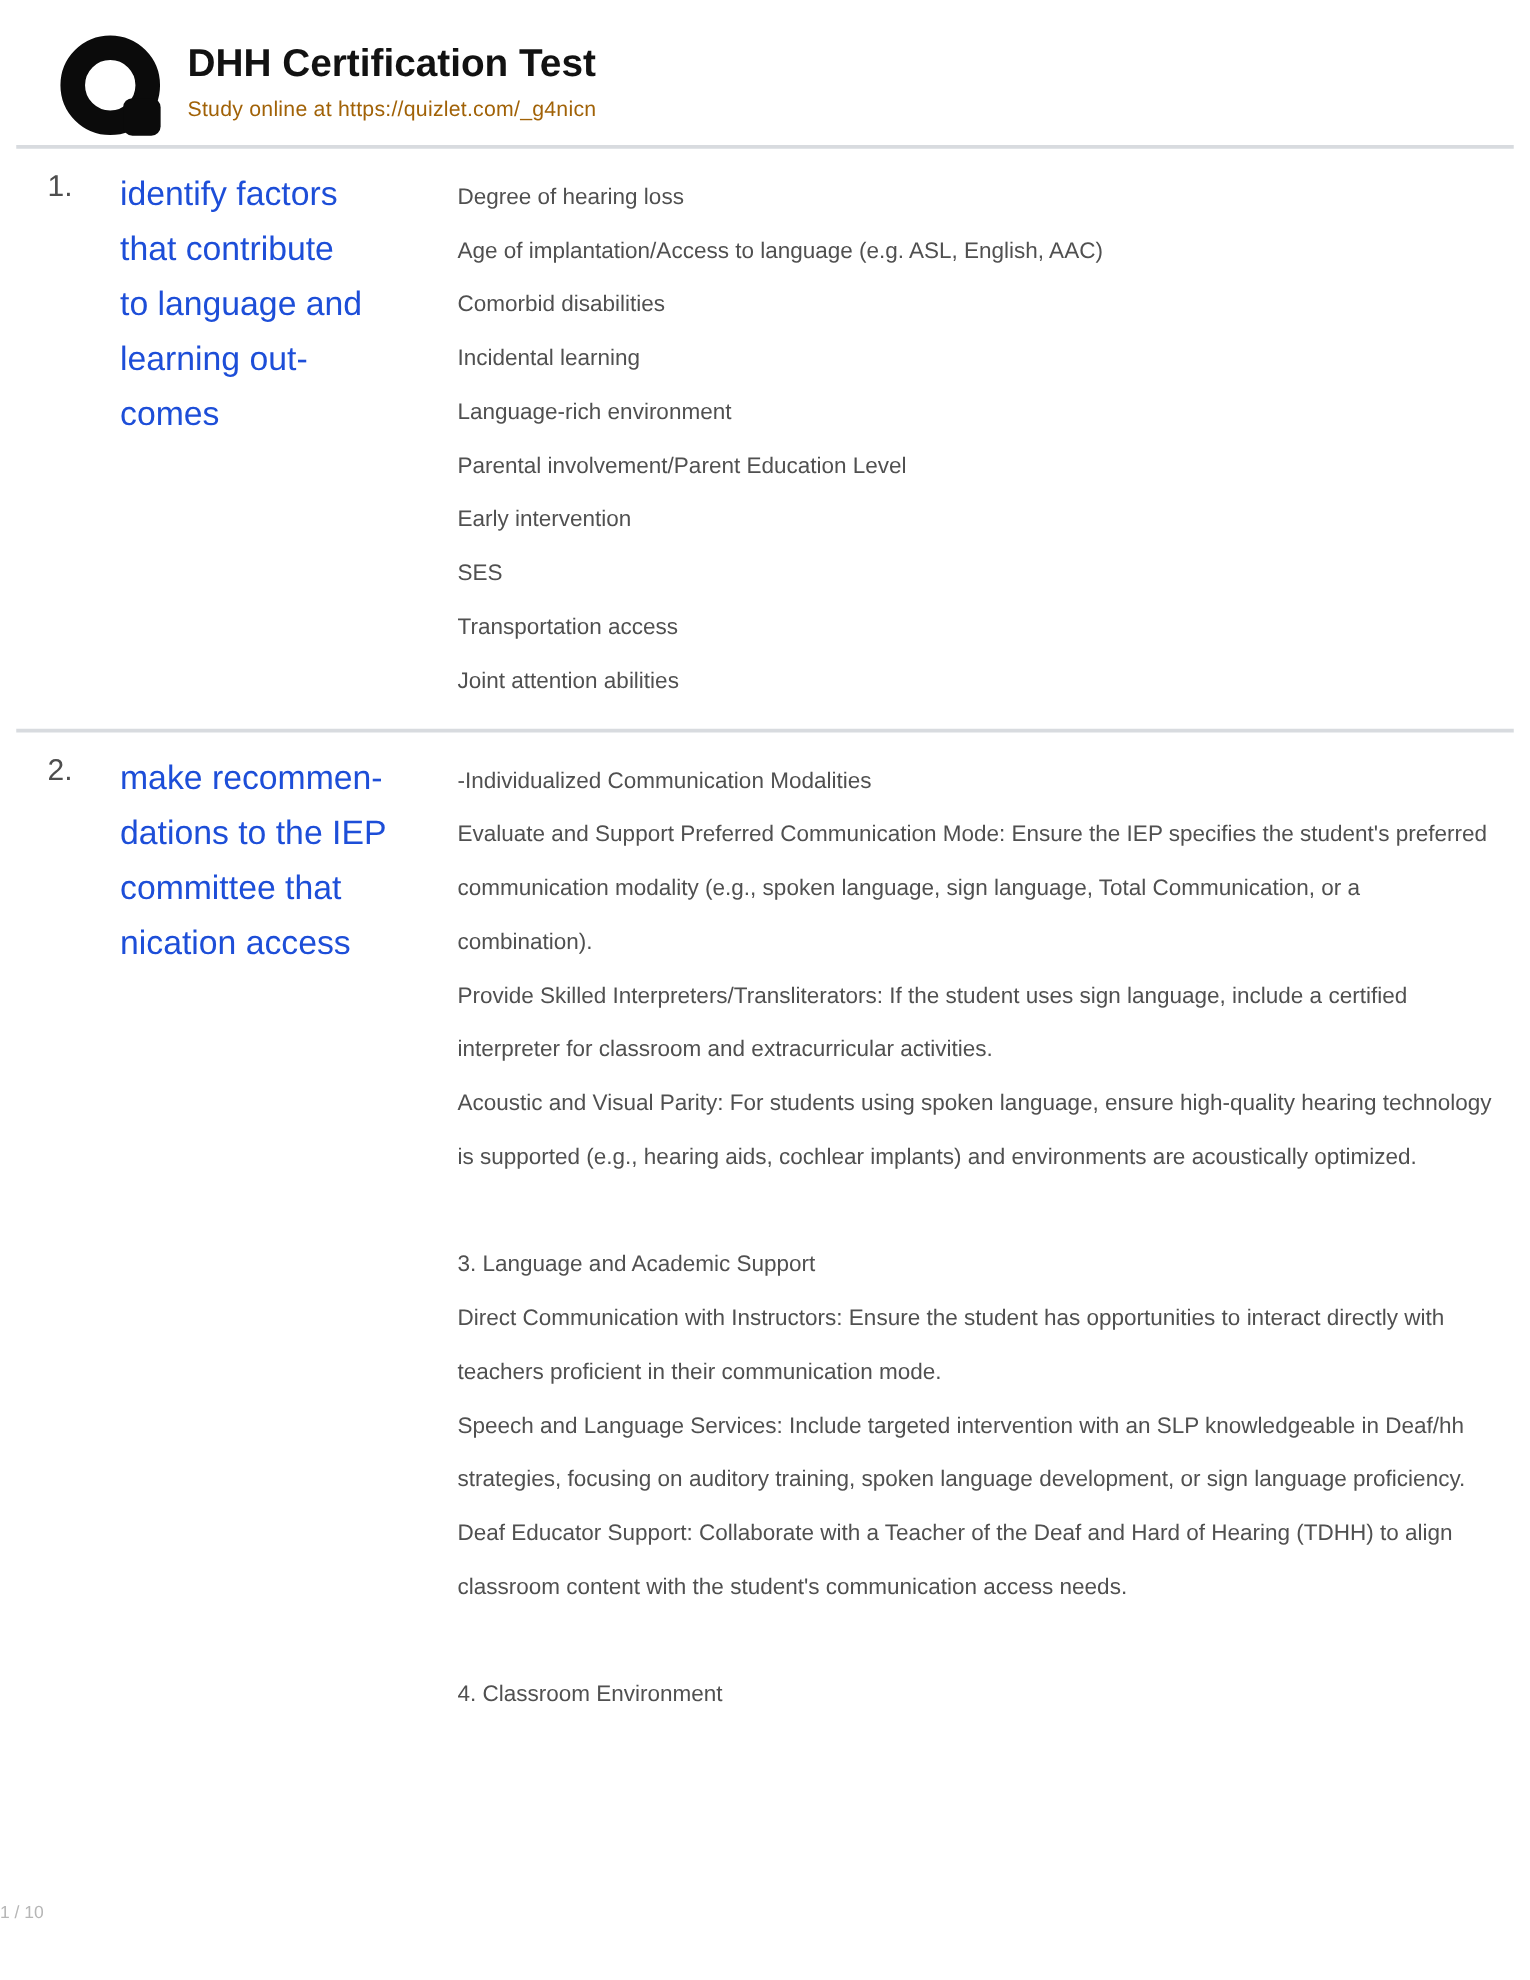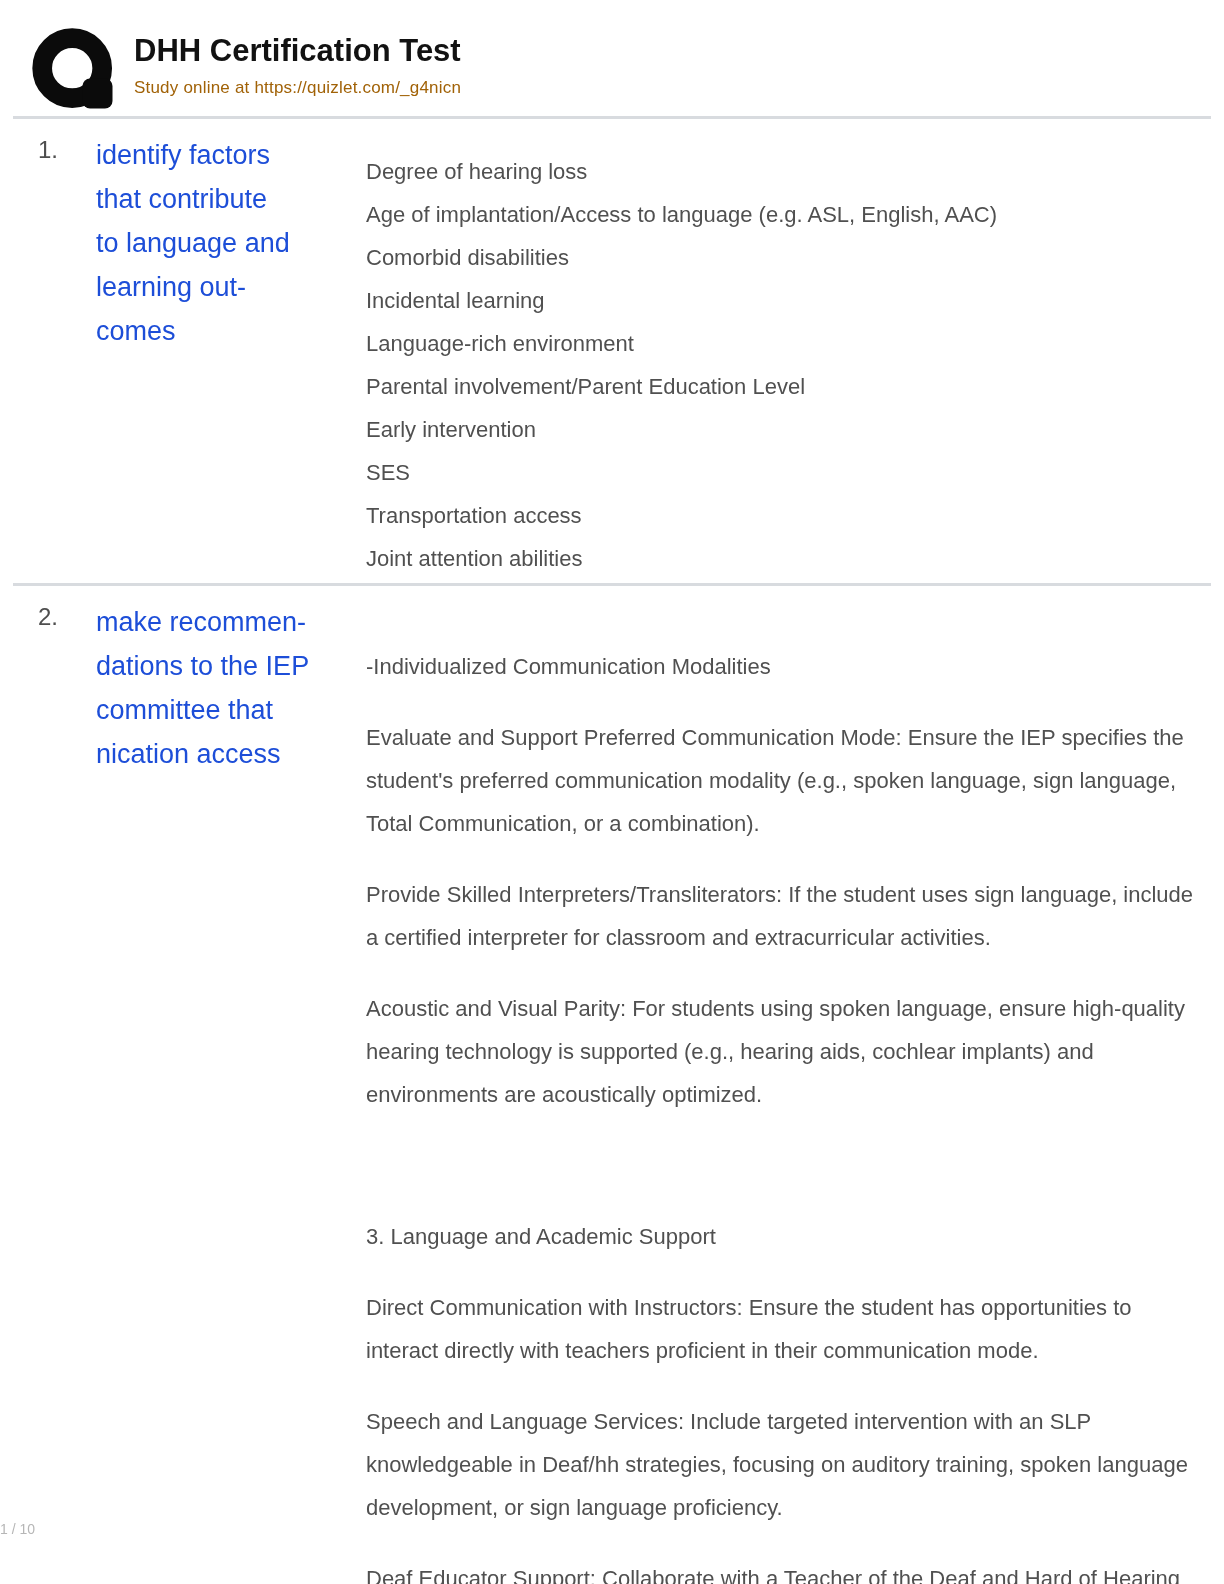--- a/index.html
+++ b/index.html
@@ -16,21 +16,21 @@
   }
   .page {
     position: absolute;
     inset: 0;
     background: #ffffff;
   }
 
   
   .header {
     position: absolute;
-    left: 30px;
+    left: 46px;
     top: 26px;
     display: flex;
     align-items: flex-start;
   }
   .logo-wrap {
     width: 90px;
     height: 90px;
     flex: 0 0 auto;
   }
   .header-text { margin-left: 14px; padding-top: 6px; }
@@ -80,33 +80,32 @@
   .term-line {
     font-size: 27px;
     font-weight: 400;
     color: #1d4ed8;
     line-height: 44px;
     white-space: nowrap;
   }
   .defs {
     position: absolute;
     left: 366px;
-    top: 17px;
+    top: 3px;
     width: 830px;
-    font-size: 22px;
+    font-size: 18px;
     color: #505050;
     line-height: 43px;
   }
   .def-line {
     height: 43px;
     white-space: nowrap;
   }
   .def-para {
     min-height: 43px;
-    margin-top: 28px;
   }
 
   
   .footer {
     position: absolute;
     top: 1521px;
     left: 0;
     width: 100%;
     text-align: left;
     font-size: 14px;

